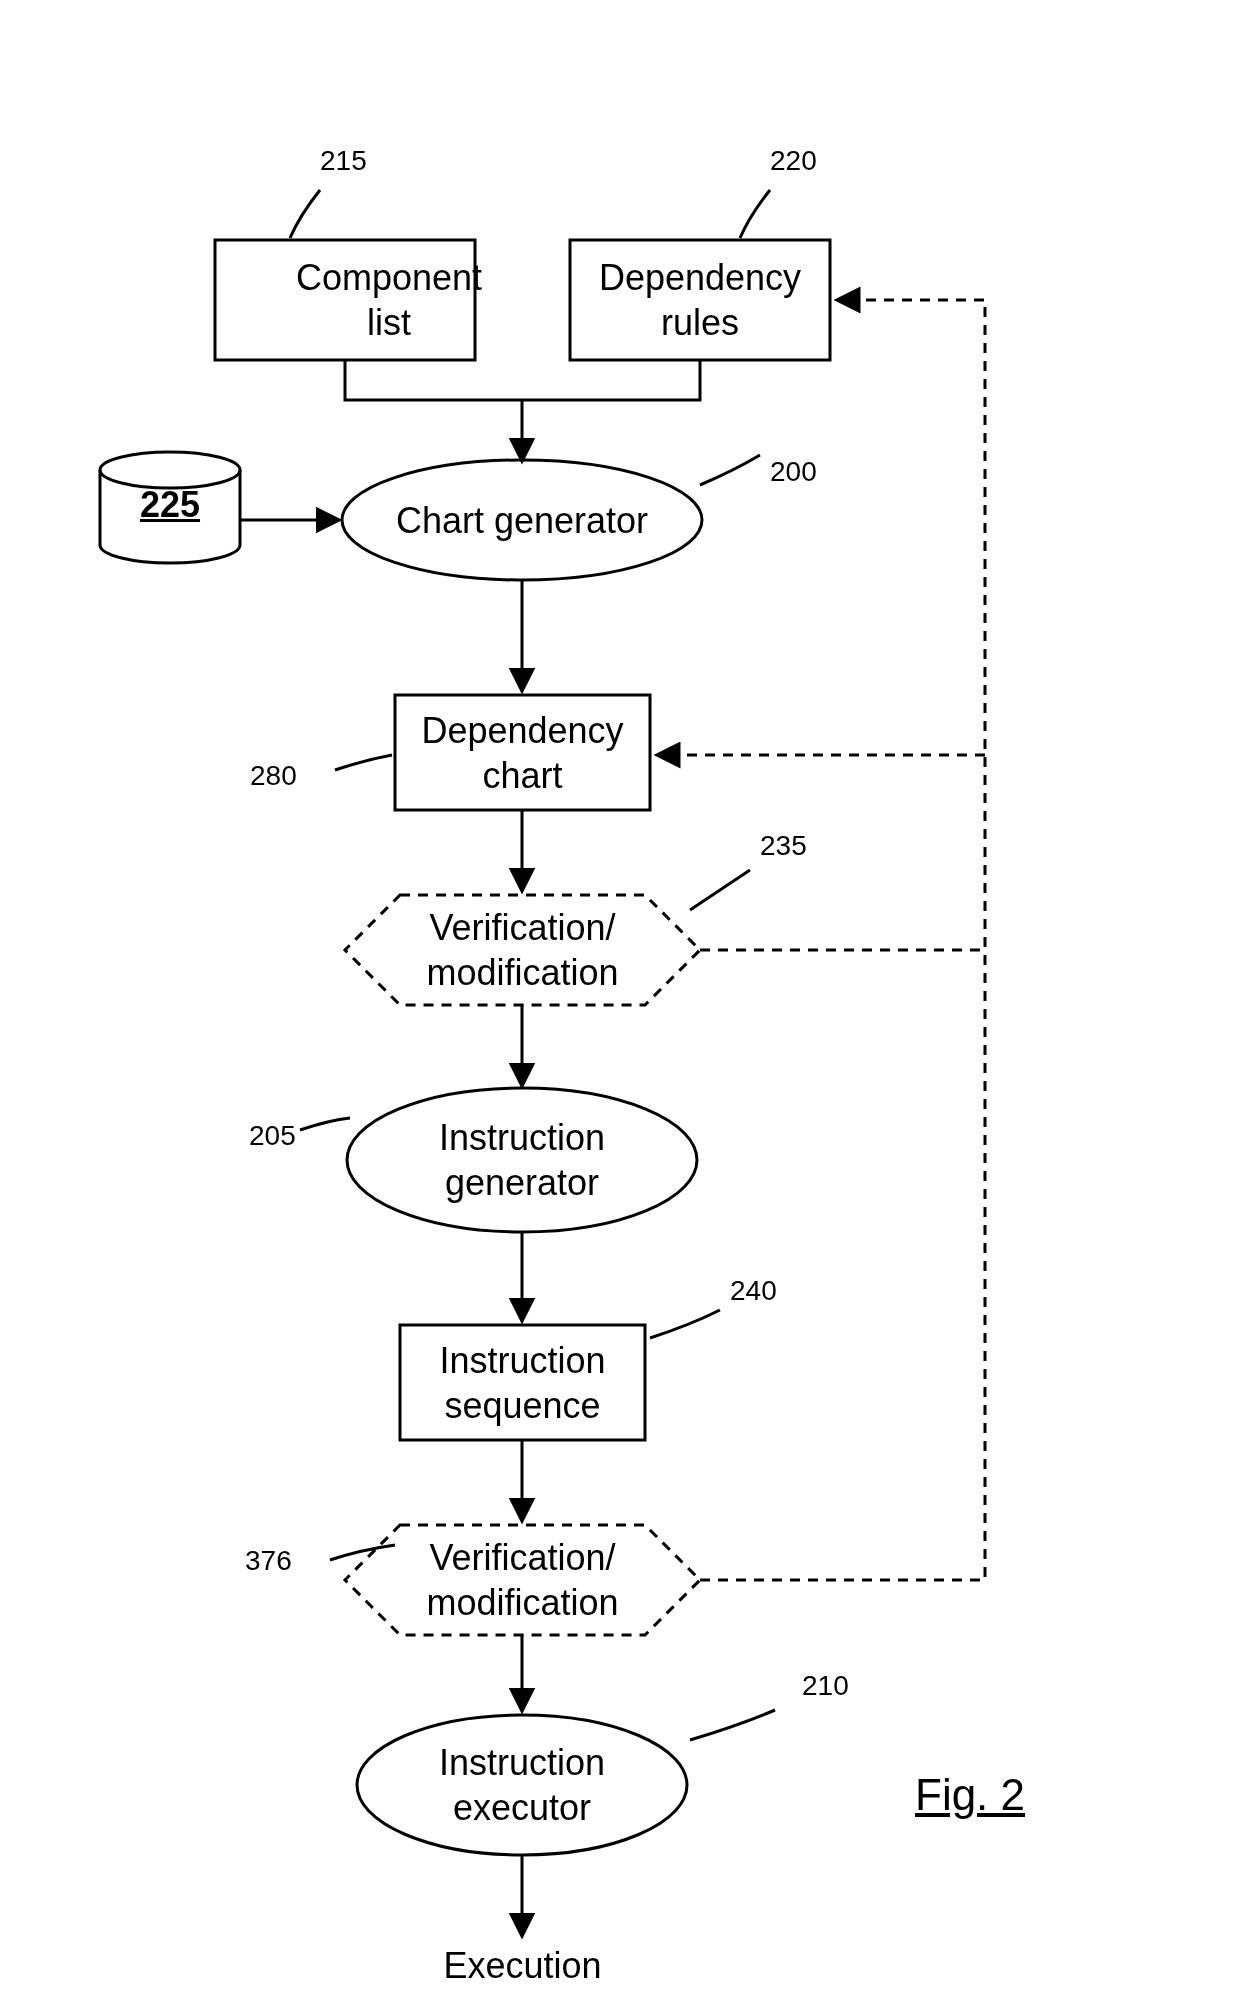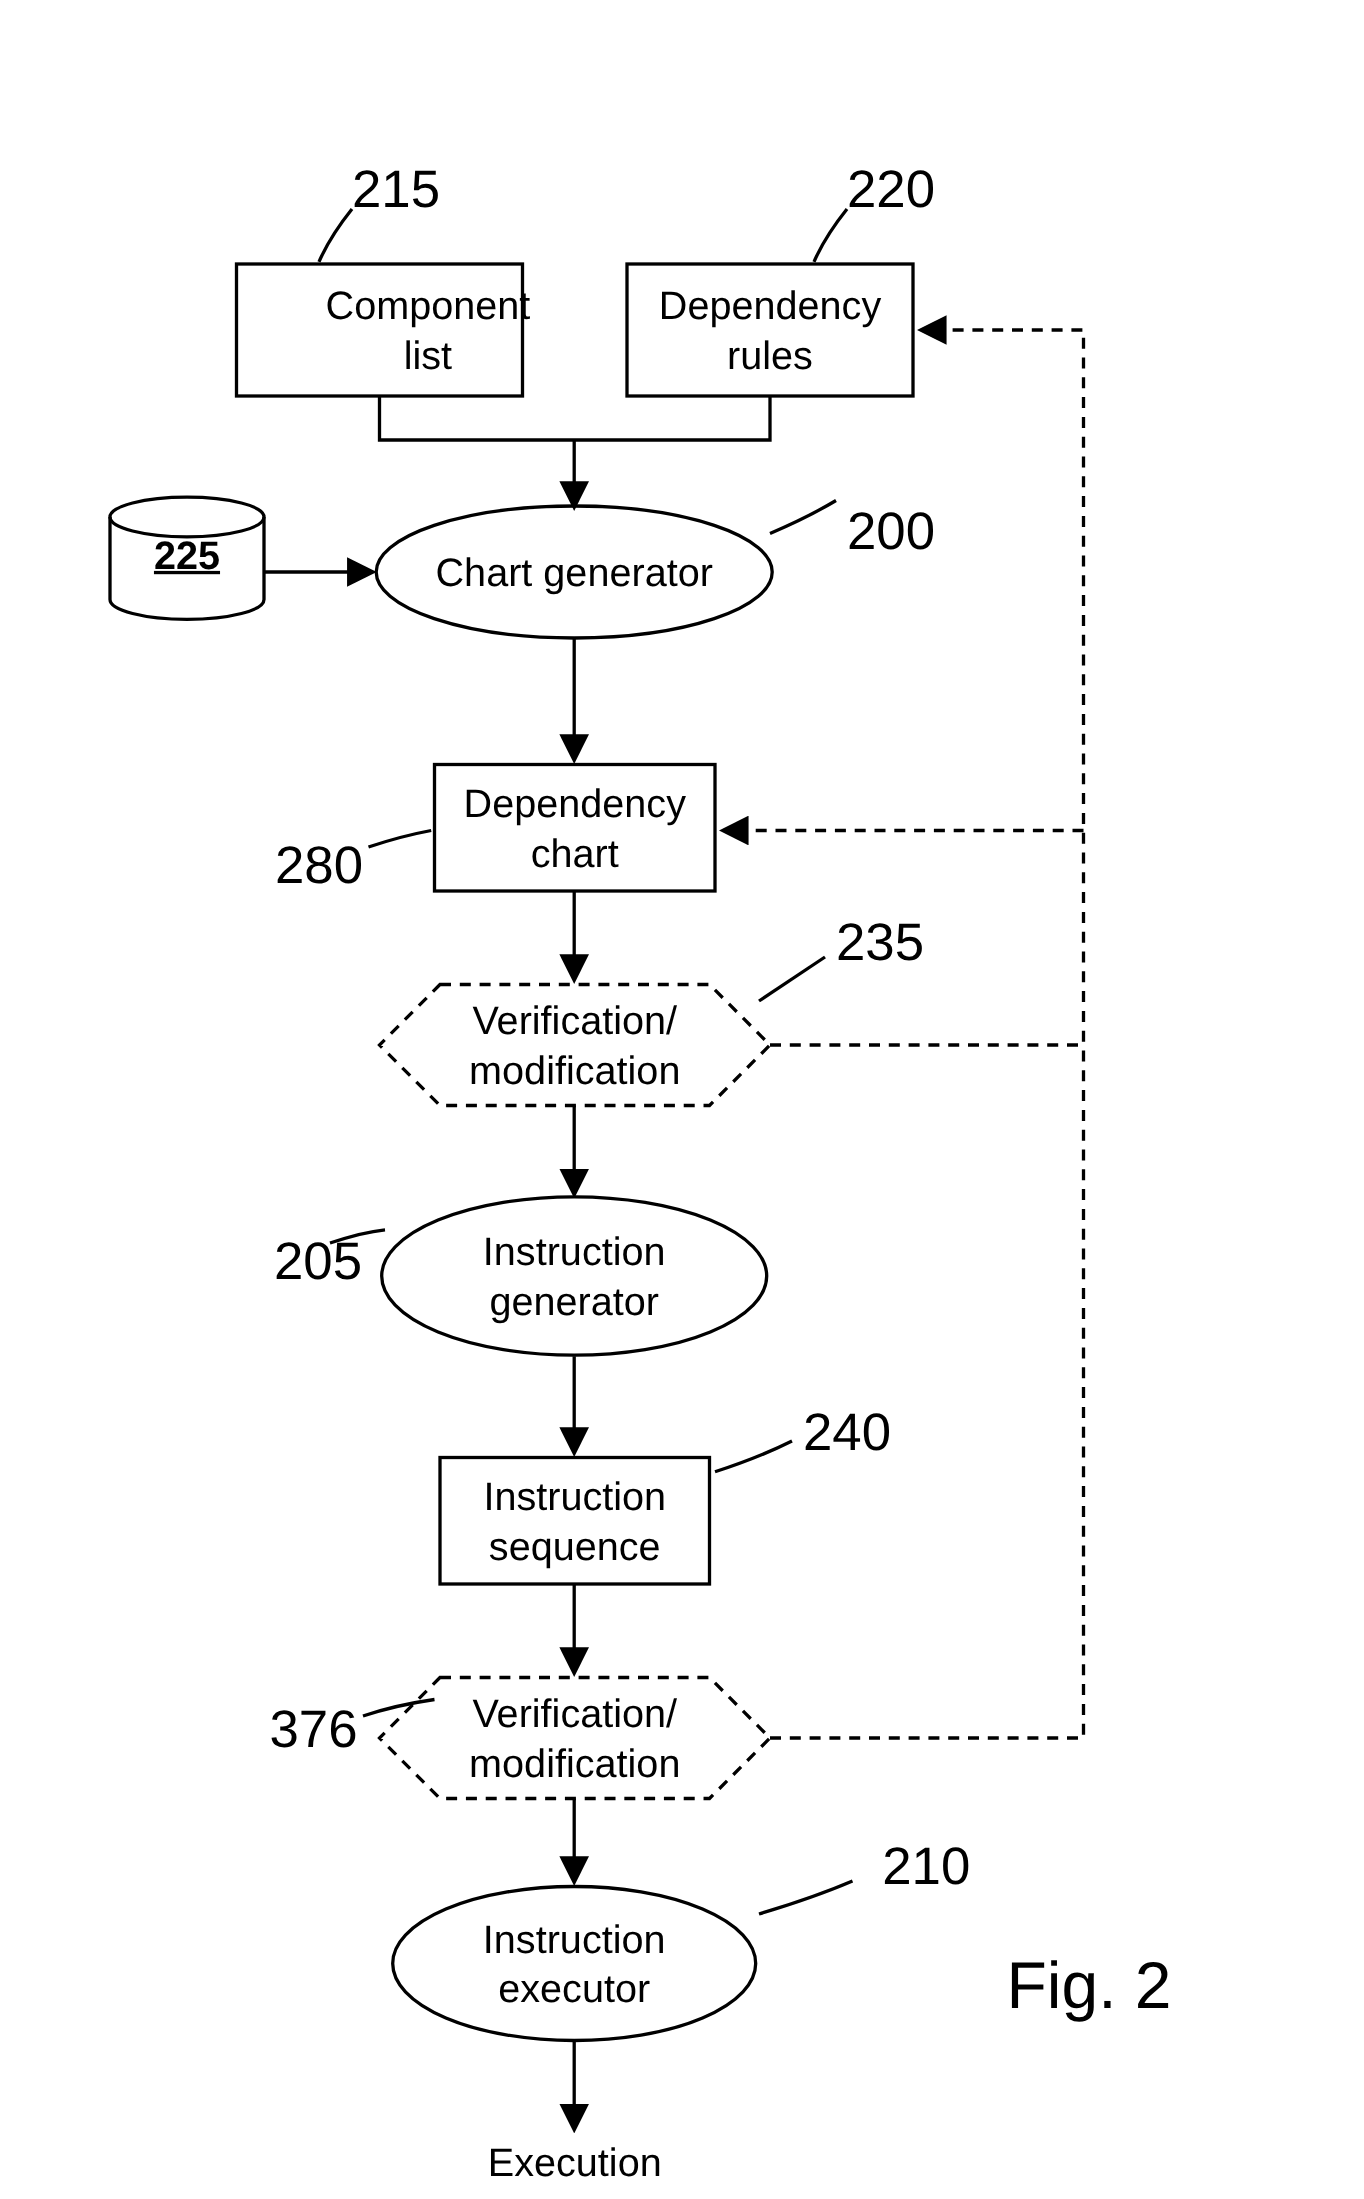--- a/index.html
+++ b/index.html
@@ -23,25 +23,26 @@
     position: absolute;
     text-align: center;
     font-size: 36px;
     line-height: 1.25;
     display: flex;
     align-items: center;
     justify-content: center;
   }
   .ref {
     position: absolute;
-    font-size: 48px;
+    font-size: 28px;
   }
   .fig {
     position: absolute;
-    font-size: 60px;
+    font-size: 44px;
+    text-decoration: underline;
   }
 </style>
 </head>
 <body>
 
 <svg width="1240" height="1999" viewBox="0 0 1240 1999">
   <defs>
     <marker id="arrow" viewBox="0 0 12 12" refX="10" refY="6" markerWidth="9" markerHeight="9" orient="auto-start-reverse">
       <path d="M 0 0 L 12 6 L 0 12 z" fill="#000"></path>
     </marker>

